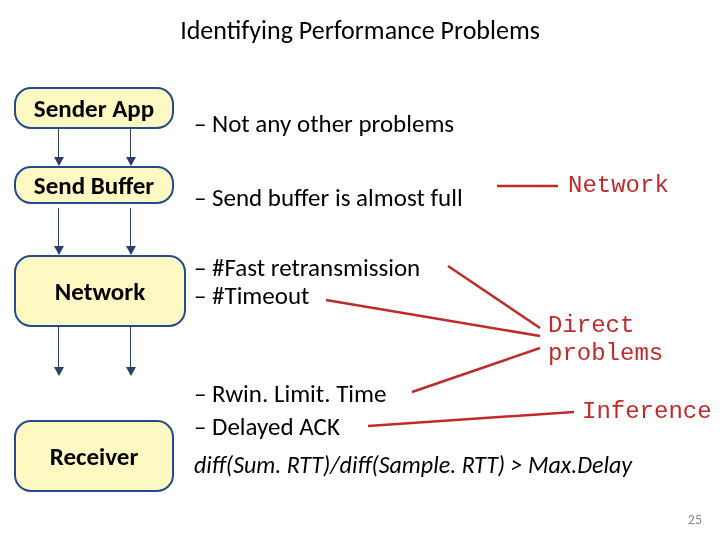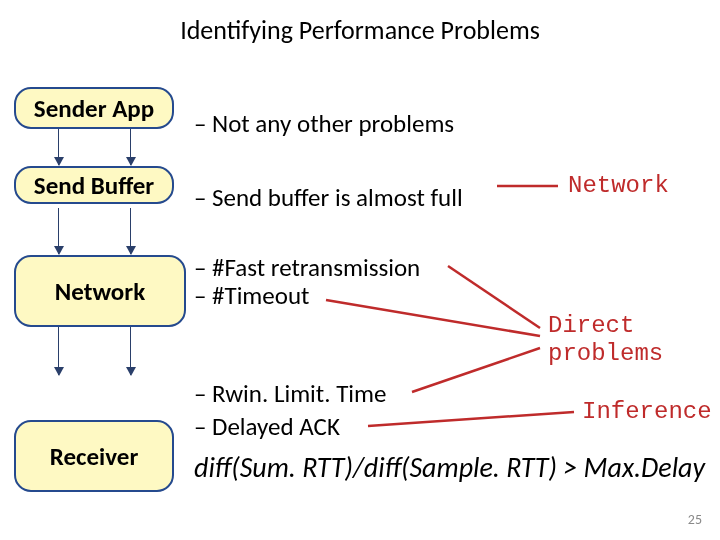--- a/index.html
+++ b/index.html
@@ -43,21 +43,21 @@
     width: 18px;
   }
   .mono {
     font-family: "Courier New", monospace;
     color: #bf2b2b;
     font-size: 24px;
     position: absolute;
   }
   .formula {
     position: absolute;
-    font-size: 28px;
+    font-size: 24px;
     font-style: italic;
     color: #000;
   }
   .pagenum {
     position: absolute;
     right: 18px;
     bottom: 12px;
     font-size: 14px;
     color: #8a8a8a;
   }

